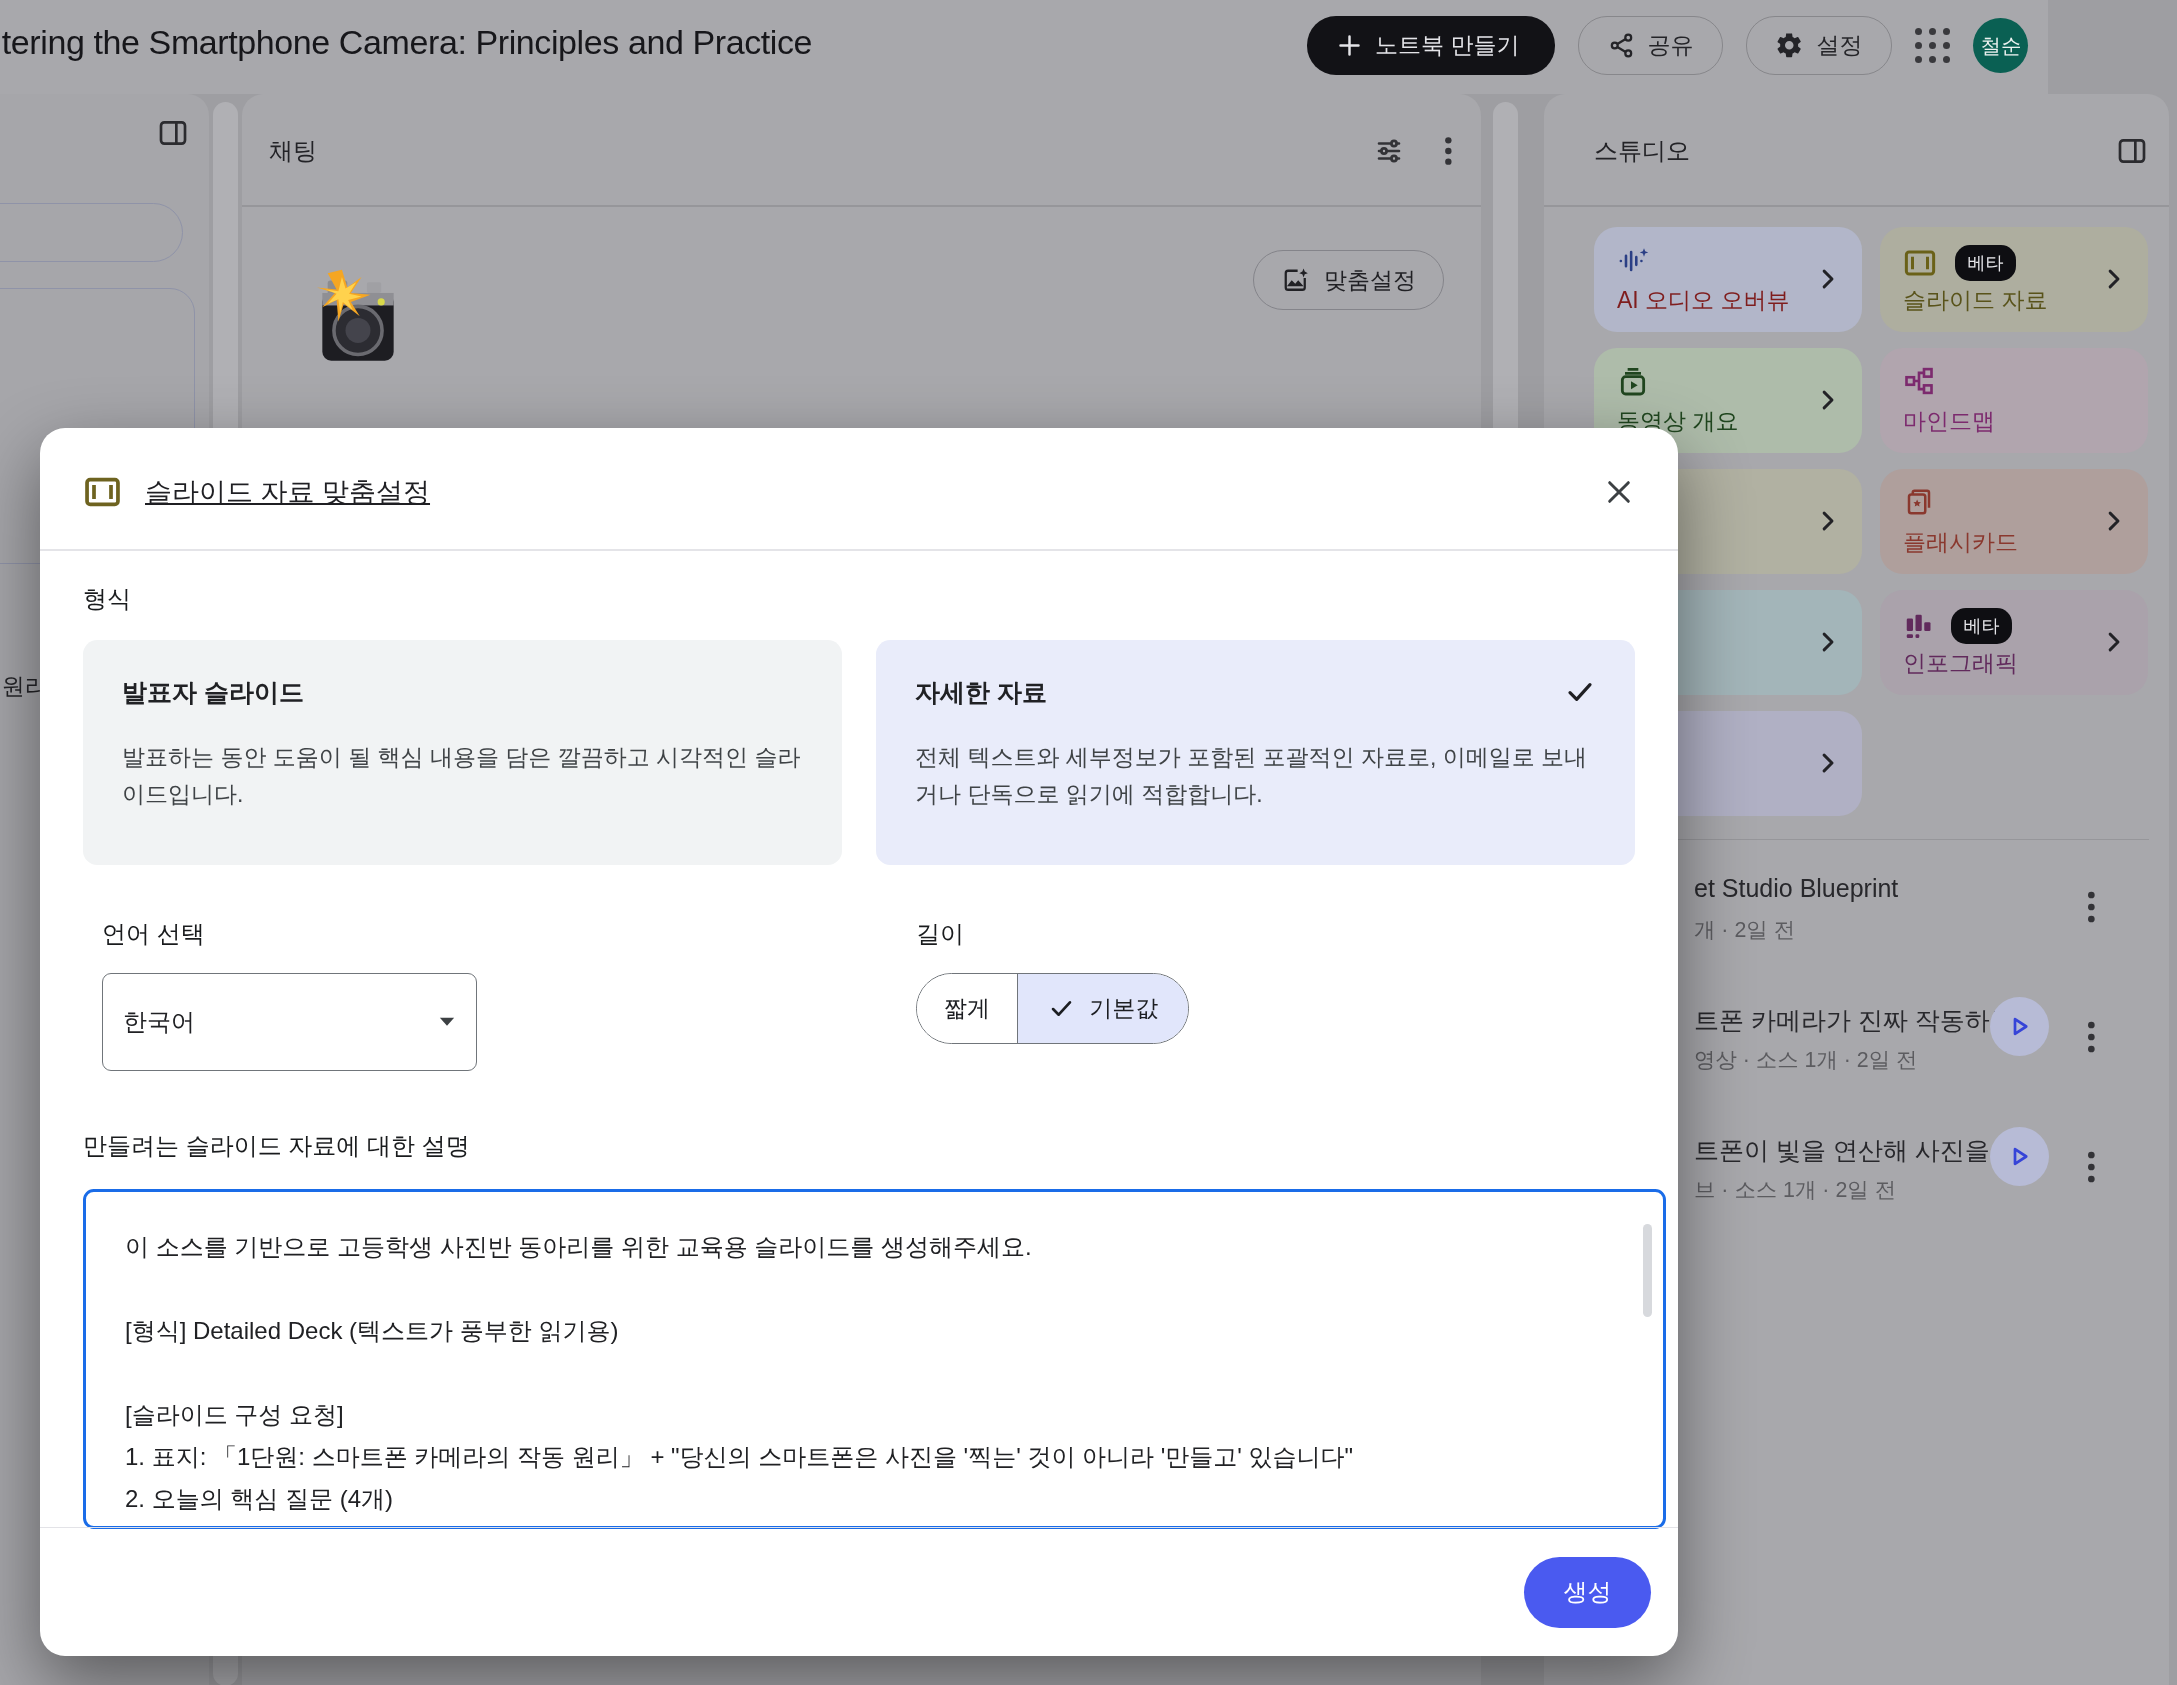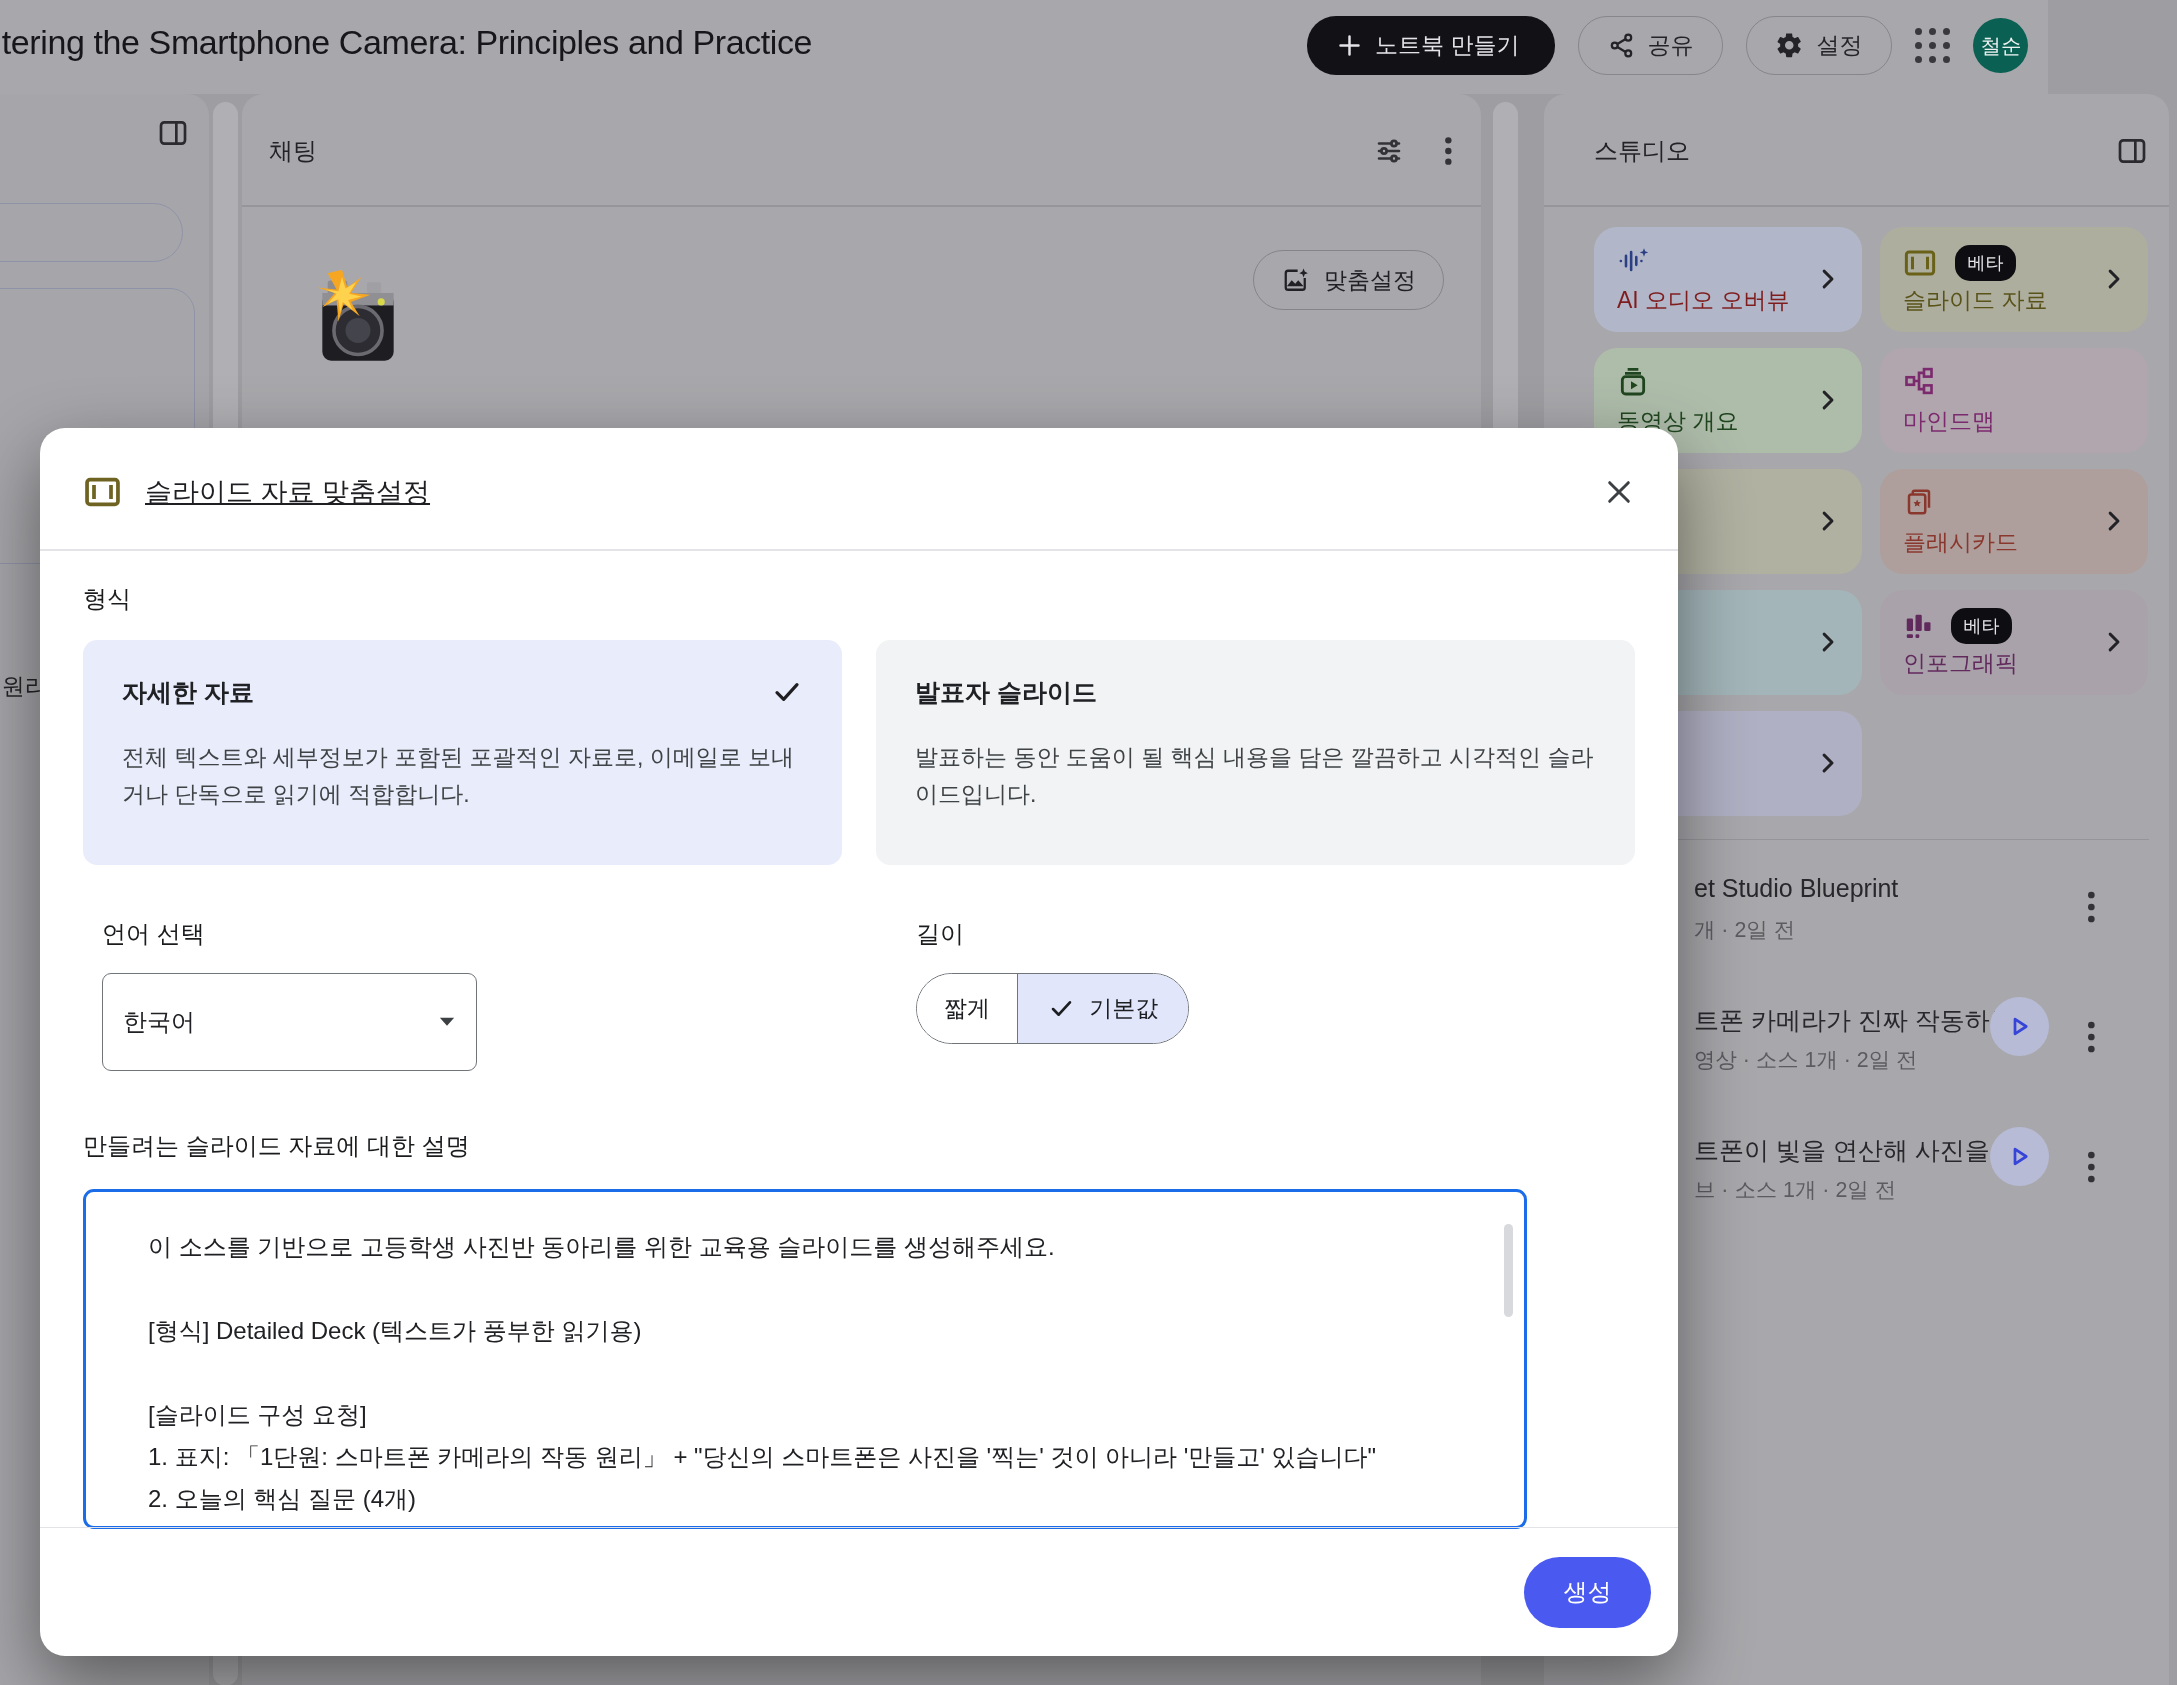--- a/index.html
+++ b/index.html
@@ -75,22 +75,22 @@
   .fmt-desc { margin-top:30px; font-size:23px; line-height:1.62; color:#3f4346; }
   .opts-row { margin-top:53px; display:flex;margin-left:19px; }
   .col-lang { width:814px; }
   .dropdown { margin-top:23px; width:375px; height:98px; border:1.8px solid #70757a; border-radius:9px;
     display:flex; align-items:center; padding:0 20px; font-size:24px; color:#202124; }
   .dd-caret { margin-left:auto; color:#3c4043; }
   .seg { margin-top:23px; display:inline-flex; height:71px; border:1.8px solid #70757a; border-radius:36px; overflow:hidden; }
   .seg-item { display:flex; align-items:center; gap:14.3px; padding:0 27px; font-size:23px; color:#1c1e22; background:#ffffff; }
   .seg-item.sel { background:#e1e6fb; border-left:1.8px solid #70757a; padding:0 30px; }
   .desc-label { margin-top:59px; }
-  .descbox { position:relative; margin-top:27px; width:1444px; height:340px; border:3.6px solid #1a6ce8;
-    border-radius:10.7px; padding:34px 53px 0 62px; overflow:hidden; }
+  .descbox { position:relative; margin-top:27px; width:1583px; height:340px; border:3.6px solid #1a6ce8;
+    border-radius:10.7px; padding:34px 53px 0 39px; overflow:hidden; }
   .desc-text { font-size:24px; line-height:42px; color:#202124; white-space:pre-wrap; }
   .desc-scroll { position:absolute; right:10.7px; top:32px; width:9.8px; height:93px; background:#d7d9dd; border-radius:5.3px; }
   .m-footer { position:absolute; left:0; right:0; bottom:0; height:129px; border-top:1.8px solid #e3e3e7; }
   .gen-btn { position:absolute; right:27px; top:28.5px; width:127px; height:71px; border-radius:36px;
     background:#4a5af0; color:#ffffff; font-size:24px; display:flex; align-items:center; justify-content:center; }
 
   svg { display:block; }
 </style>
 </head>
 <body>
@@ -397,36 +397,36 @@
           <path d="M5 5l14 14M19 5L5 19"></path>
         </svg>
     </span>
   </div>
   <div class="m-div"></div>
 
   <div class="m-body">
     <div class="sec-label">형식</div>
 
     <div class="fmt-row">
+      <div class="fmt-card fmt-unsel">
+        <div class="fmt-top">
+          <span class="fmt-title">발표자 슬라이드</span>
+        </div>
+        <div class="fmt-desc">발표하는 동안 도움이 될 핵심 내용을 담은 깔끔하고 시각적인 슬라이드입니다.</div>
+      </div>
       <div class="fmt-card fmt-sel">
         <div class="fmt-top">
           <span class="fmt-title">자세한 자료</span>
           <span class="fmt-check">
             <svg width="32" height="32" viewBox="0 0 24 24" fill="none" stroke="#1f1f23" stroke-width="2.4" stroke-linecap="round" stroke-linejoin="round">
                 <path d="M4.5 12.5l5 5 10-11"></path>
               </svg>
           </span>
         </div>
         <div class="fmt-desc">전체 텍스트와 세부정보가 포함된 포괄적인 자료로, 이메일로 보내거나 단독으로 읽기에 적합합니다.</div>
-      </div>
-      <div class="fmt-card fmt-unsel">
-        <div class="fmt-top">
-          <span class="fmt-title">발표자 슬라이드</span>
-        </div>
-        <div class="fmt-desc">발표하는 동안 도움이 될 핵심 내용을 담은 깔끔하고 시각적인 슬라이드입니다.</div>
       </div>
     </div>
 
     <div class="opts-row">
       <div class="col-lang">
         <div class="sec-label">언어 선택</div>
         <div class="dropdown">
           <span>한국어</span>
           <span class="dd-caret">
             <svg width="18" height="12.5" viewBox="0 0 20 14" fill="#3c4043">

